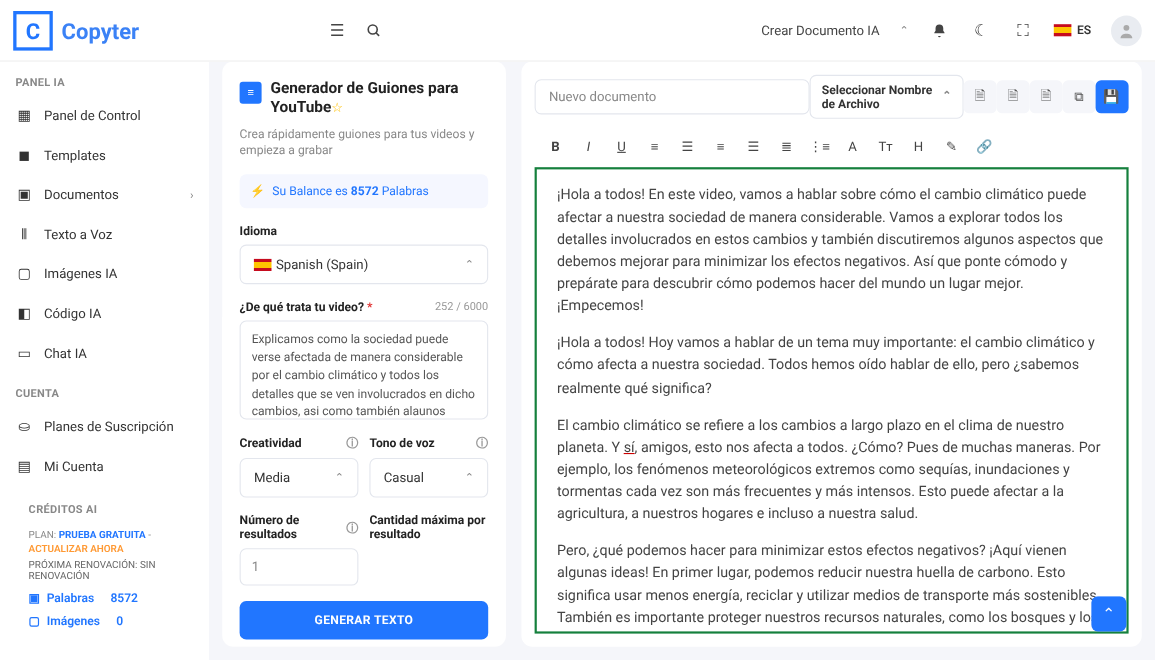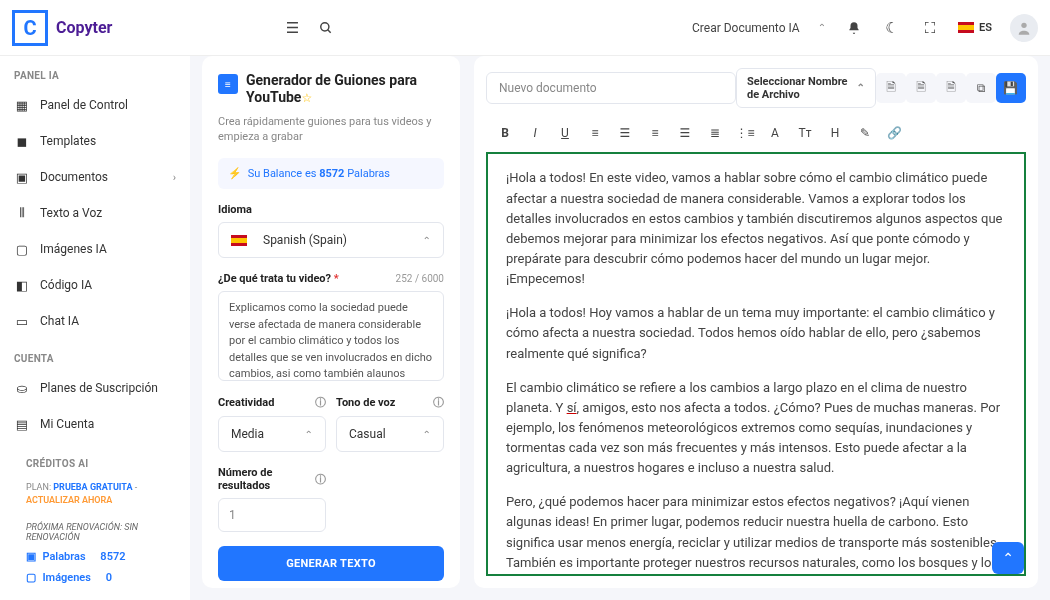--- a/index.html
+++ b/index.html
@@ -3,60 +3,60 @@
   <meta charset="utf-8">
   <style>
     * { margin: 0; padding: 0; box-sizing: border-box; font-family: -apple-system, BlinkMacSystemFont, 'Segoe UI', Roboto, sans-serif; }
     body { background: #f5f6fa; color: #333; font-size: 13px; }
     .app { display: flex; height: 600px; width: 1050px; overflow: hidden; }
     
     
     .header { position: fixed; top: 0; left: 0; right: 0; width: 1050px; height: 56px; background: #fff; display: flex; align-items: center; padding: 0 12px; border-bottom: 1px solid #eee; z-index: 10; }
     .logo { display: flex; align-items: center; gap: 8px; }
     .logo-box { width: 36px; height: 36px; border: 3px solid #2176ff; display: flex; align-items: center; justify-content: center; font-weight: bold; font-size: 20px; color: #2176ff; }
-    .logo-text { font-size: 16px; font-weight: 700; color: #4c1d95; }
+    .logo-text { font-size: 20px; font-weight: 700; color: #3b82f6; }
     .header-spacer { flex: 1; }
     .header-left-icons { display: flex; gap: 14px; margin-left: 170px; }
     .header-icon-btn { width: 20px; height: 20px; cursor: pointer; color: #444; display: flex; align-items: center; justify-content: center; font-size: 15px; }
     .header-right { display: flex; align-items: center; gap: 18px; }
     .crear-link { font-size: 12px; color: #444; }
     .header-flag { display: flex; align-items: center; gap: 5px; font-size: 11px; font-weight: 600; }
     .flag-es { width: 16px; height: 11px; background: linear-gradient(to bottom, #c60b1e 25%, #ffc400 25%, #ffc400 75%, #c60b1e 75%); }
     .avatar { width: 28px; height: 28px; border-radius: 50%; background: #e9ecf1; display: flex; align-items: center; justify-content: center; color: #aaa; }
     .chevron-sm { font-size: 10px; color: #888; }
     
     
     .sidebar { width: 190px; background: #fff; padding-top: 56px; overflow-y: auto; font-size: 12px; }
     .sidebar-section { padding: 14px 14px 6px; font-size: 10px; font-weight: 700; color: #888; letter-spacing: 0.3px; }
     .sidebar-item { display: flex; align-items: center; gap: 10px; padding: 10px 14px; color: #333; cursor: pointer; }
     .sidebar-icon { width: 16px; height: 16px; display: flex; align-items: center; justify-content: center; color: #333; font-size: 13px;}
     .sidebar-chev { margin-left: auto; font-size: 11px; color: #888; }
     .credits { padding: 10px 26px; font-size: 10px; color: #888; }
     .credits .plan-line { font-size: 9px; margin-top: 6px; line-height: 1.4;}
     .credits .plan-line b { color: #2176ff; }
     .credits .actualizar { color: #ff9933; font-weight: 600; }
-    .credits .renov { color: #666; margin-top: 16px; font-size: 9px; font-style: italic;}
+    .credits .renov { color: #666; margin-top: 3px; font-size: 9px;}
     .credit-row { display: flex; align-items: center; gap: 6px; margin-top: 8px; font-size: 11px; color: #2176ff; font-weight: 600;}
     .credit-row .ci { color: #2176ff; font-size: 11px;}
     
     
     .main { flex: 1; padding-top: 56px; display: flex; gap: 14px; padding-left: 12px; padding-right: 12px; padding-bottom: 12px; overflow: hidden; }
     .left-panel { width: 258px; background: #fff; border-radius: 10px; padding: 16px; overflow-y: auto; }
     .panel-title-row { display: flex; align-items: flex-start; gap: 8px; margin-bottom: 8px;}
     .panel-app-icon { width: 20px; height: 20px; background: #2176ff; border-radius: 3px; margin-top: 2px; flex-shrink:0; display:flex; align-items:center; justify-content:center; color:#fff; font-size:10px;}
     .panel-title { font-size: 14px; font-weight: 700; color: #222; line-height: 1.2;}
     .star { color: #ffc107; font-size: 12px; }
     .panel-sub { font-size: 11px; color: #888; margin-bottom: 14px; line-height: 1.4;}
     .balance-box { background: #f5f7ff; border-radius: 6px; padding: 9px 10px; font-size: 11px; color: #2176ff; margin-bottom: 14px; display:flex; align-items:center; gap:6px;}
     .balance-box b { color: #2176ff; }
     .form-label { font-size: 11px; font-weight: 700; color: #222; margin-bottom: 6px; display: flex; align-items: center; justify-content: space-between;}
     .form-label .req { color: #e03131; }
     .form-label .info { color:#999; font-size:11px;}
     .form-label .counter { font-size: 10px; color: #999; font-weight: 400;}
-    .select-box { width: 100%; border: 1px solid #e3e6ed; border-radius: 6px; padding: 10px 12px; font-size: 12px; display: flex; align-items: center; gap: 16px; margin-bottom: 14px; background:#fff;}
+    .select-box { width: 100%; border: 1px solid #e3e6ed; border-radius: 6px; padding: 10px 12px; font-size: 12px; display: flex; align-items: center; gap: 4px; margin-bottom: 14px; background:#fff;}
     .select-box .chev { margin-left: auto; font-size:10px; color:#888;}
     .textarea-box { width: 100%; border: 1px solid #e3e6ed; border-radius: 6px; padding: 8px 10px; font-size: 11px; line-height: 1.5; color: #555; height: 90px; overflow: hidden; margin-bottom: 14px;}
     .form-row { display: flex; gap: 10px; }
     .form-col { flex:1; }
     .num-input { width: 100%; border: 1px solid #e3e6ed; border-radius: 6px; padding: 9px 10px; font-size: 12px; color:#888; margin-bottom:14px;}
     .generate-btn { width: 100%; background: #2176ff; color: #fff; border: none; border-radius: 6px; padding: 11px; font-size: 11px; font-weight: 700; cursor: pointer; letter-spacing: 0.3px;}
     
     
     .right-panel { flex: 1; background: #fff; border-radius: 10px; padding: 12px; display: flex; flex-direction: column; position: relative; overflow:hidden;}
     .editor-topbar { display: flex; align-items: center; margin-bottom: 8px; }
@@ -222,20 +222,21 @@
 
       <div class="form-row">
         <div class="form-col">
           <div class="form-label">
               <span>Número de resultados</span>
               <span class="info">ⓘ</span>
             </div>
           <div class="num-input">1</div>
         </div>
         <div class="form-col">
+          <div class="form-label">Cantidad máxima por resultado</div>
         </div>
       </div>
       <button class="generate-btn">GENERAR TEXTO</button>
     </div>
 
     <div class="right-panel">
       <div class="editor-topbar">
         <div class="doc-name-input">Nuevo documento</div>
         <div class="file-select">
           <span>Seleccionar Nombre de Archivo</span>

